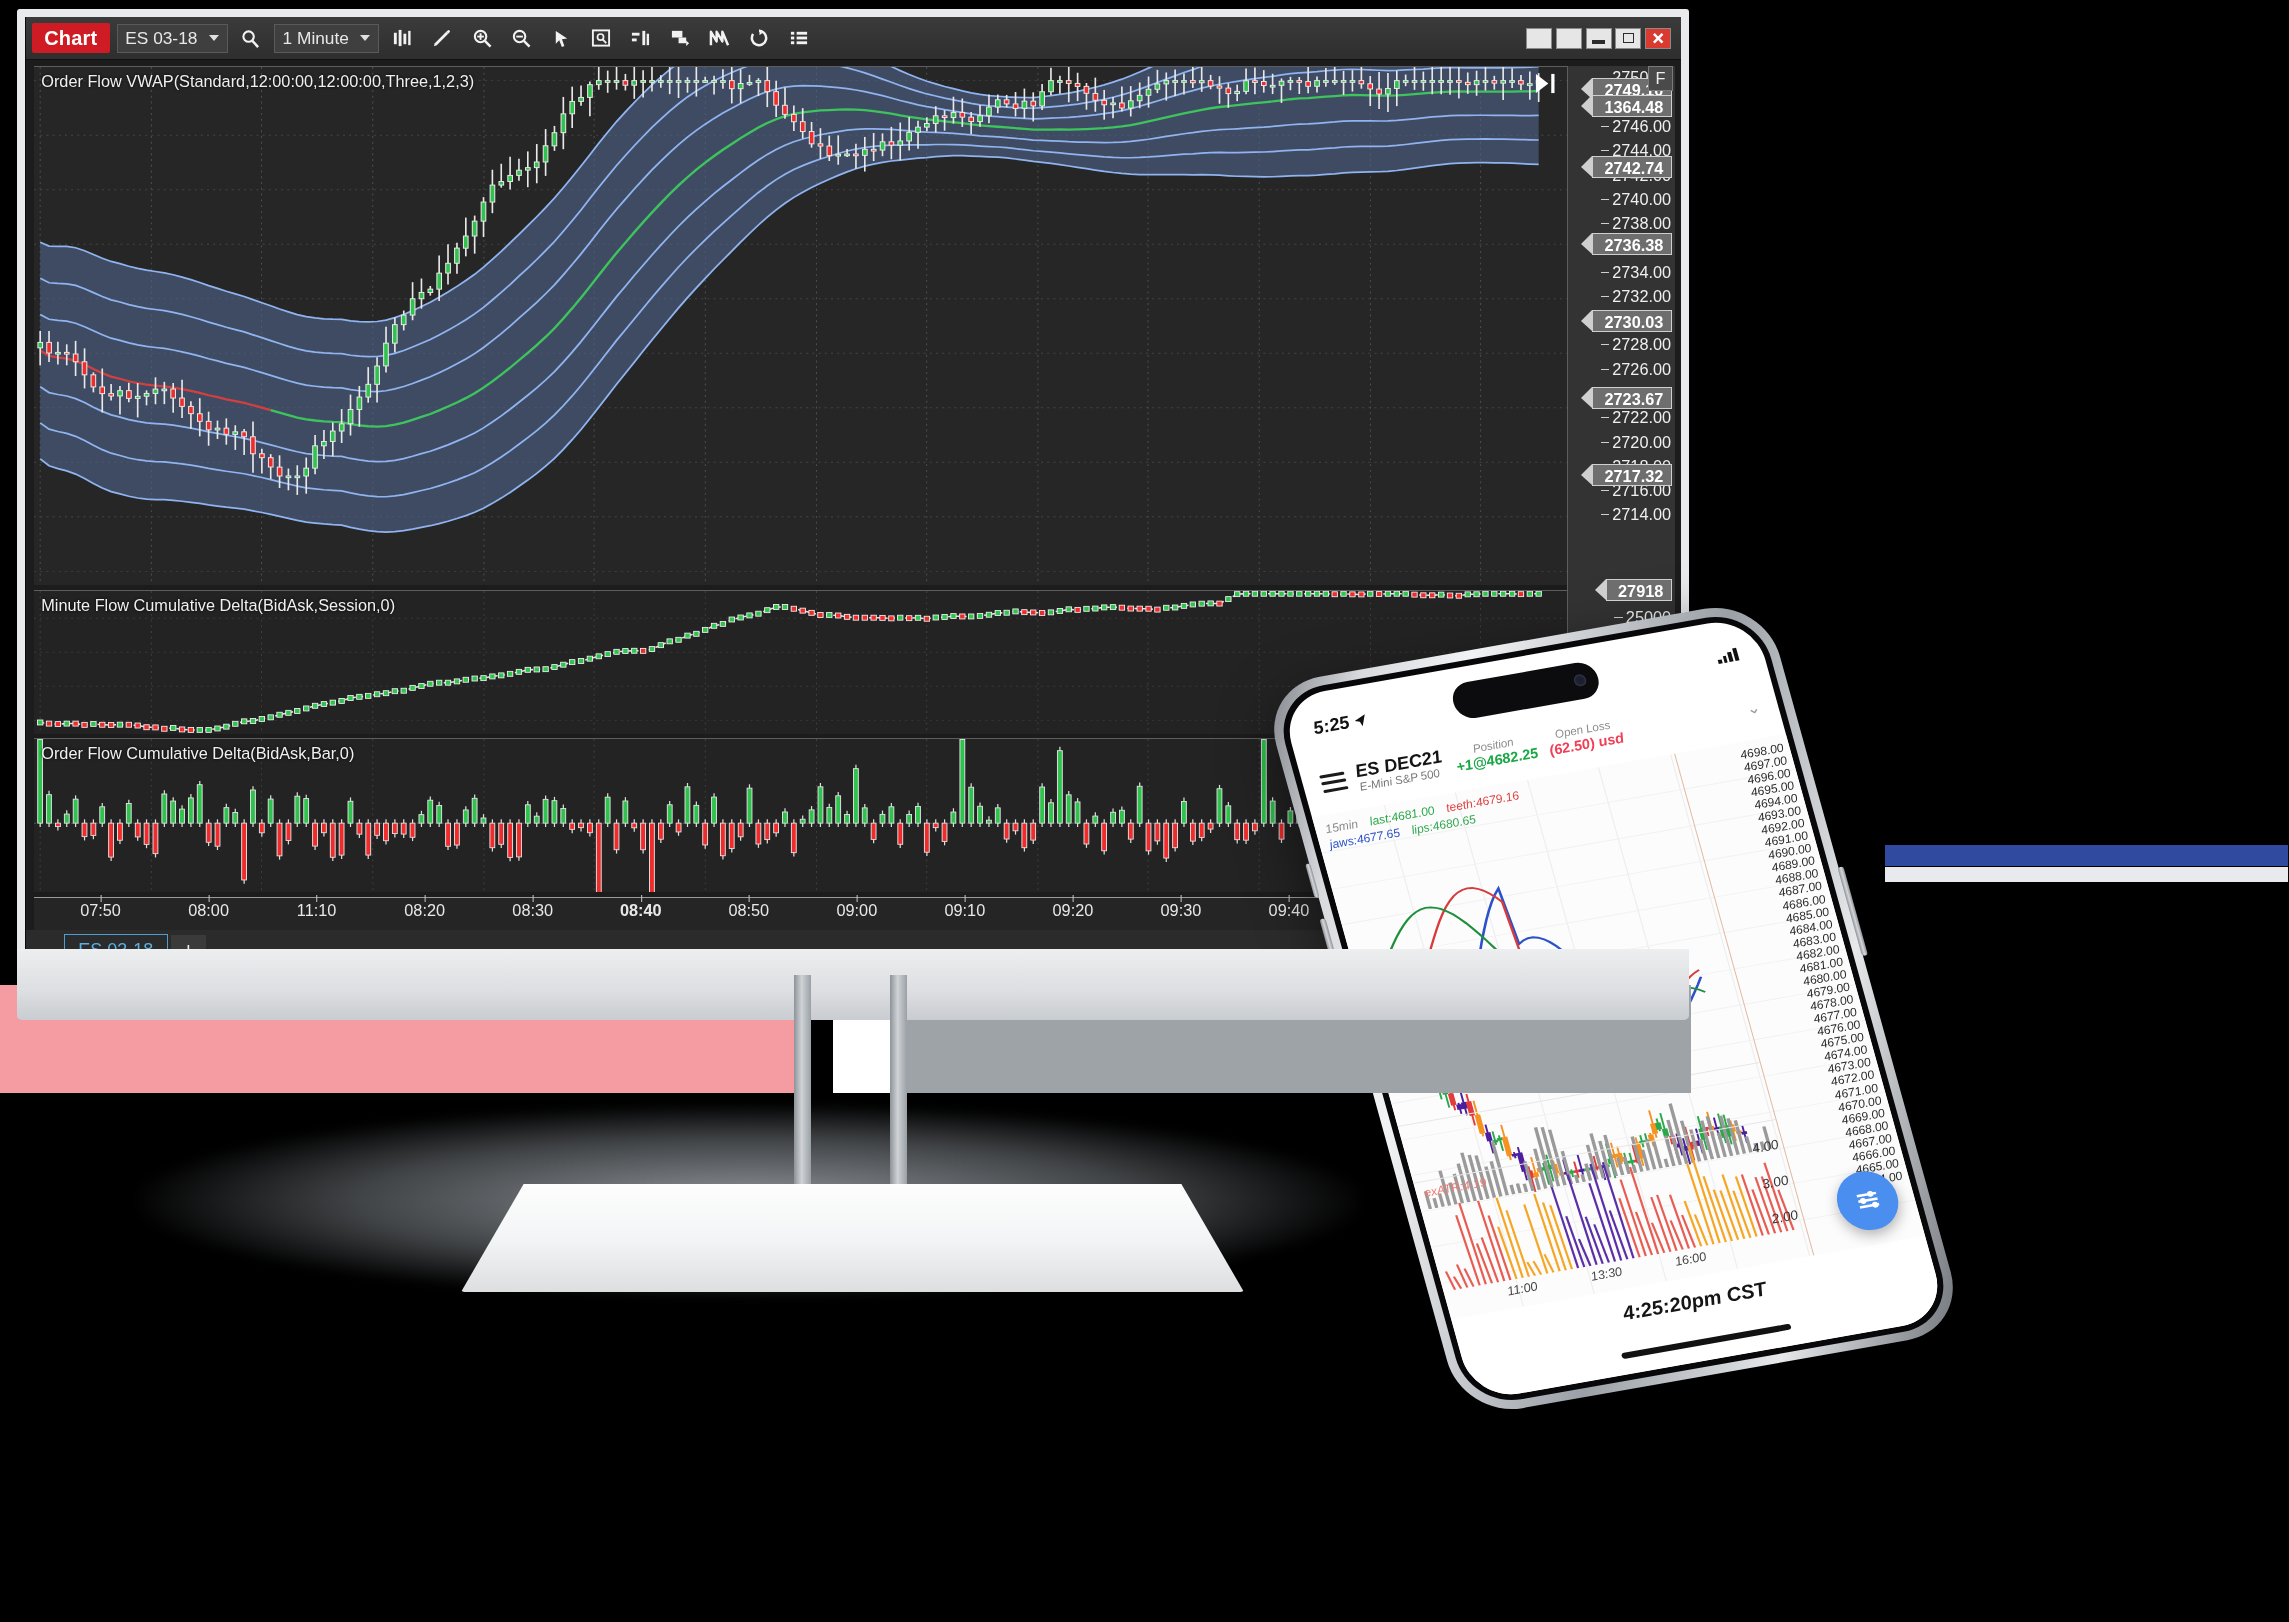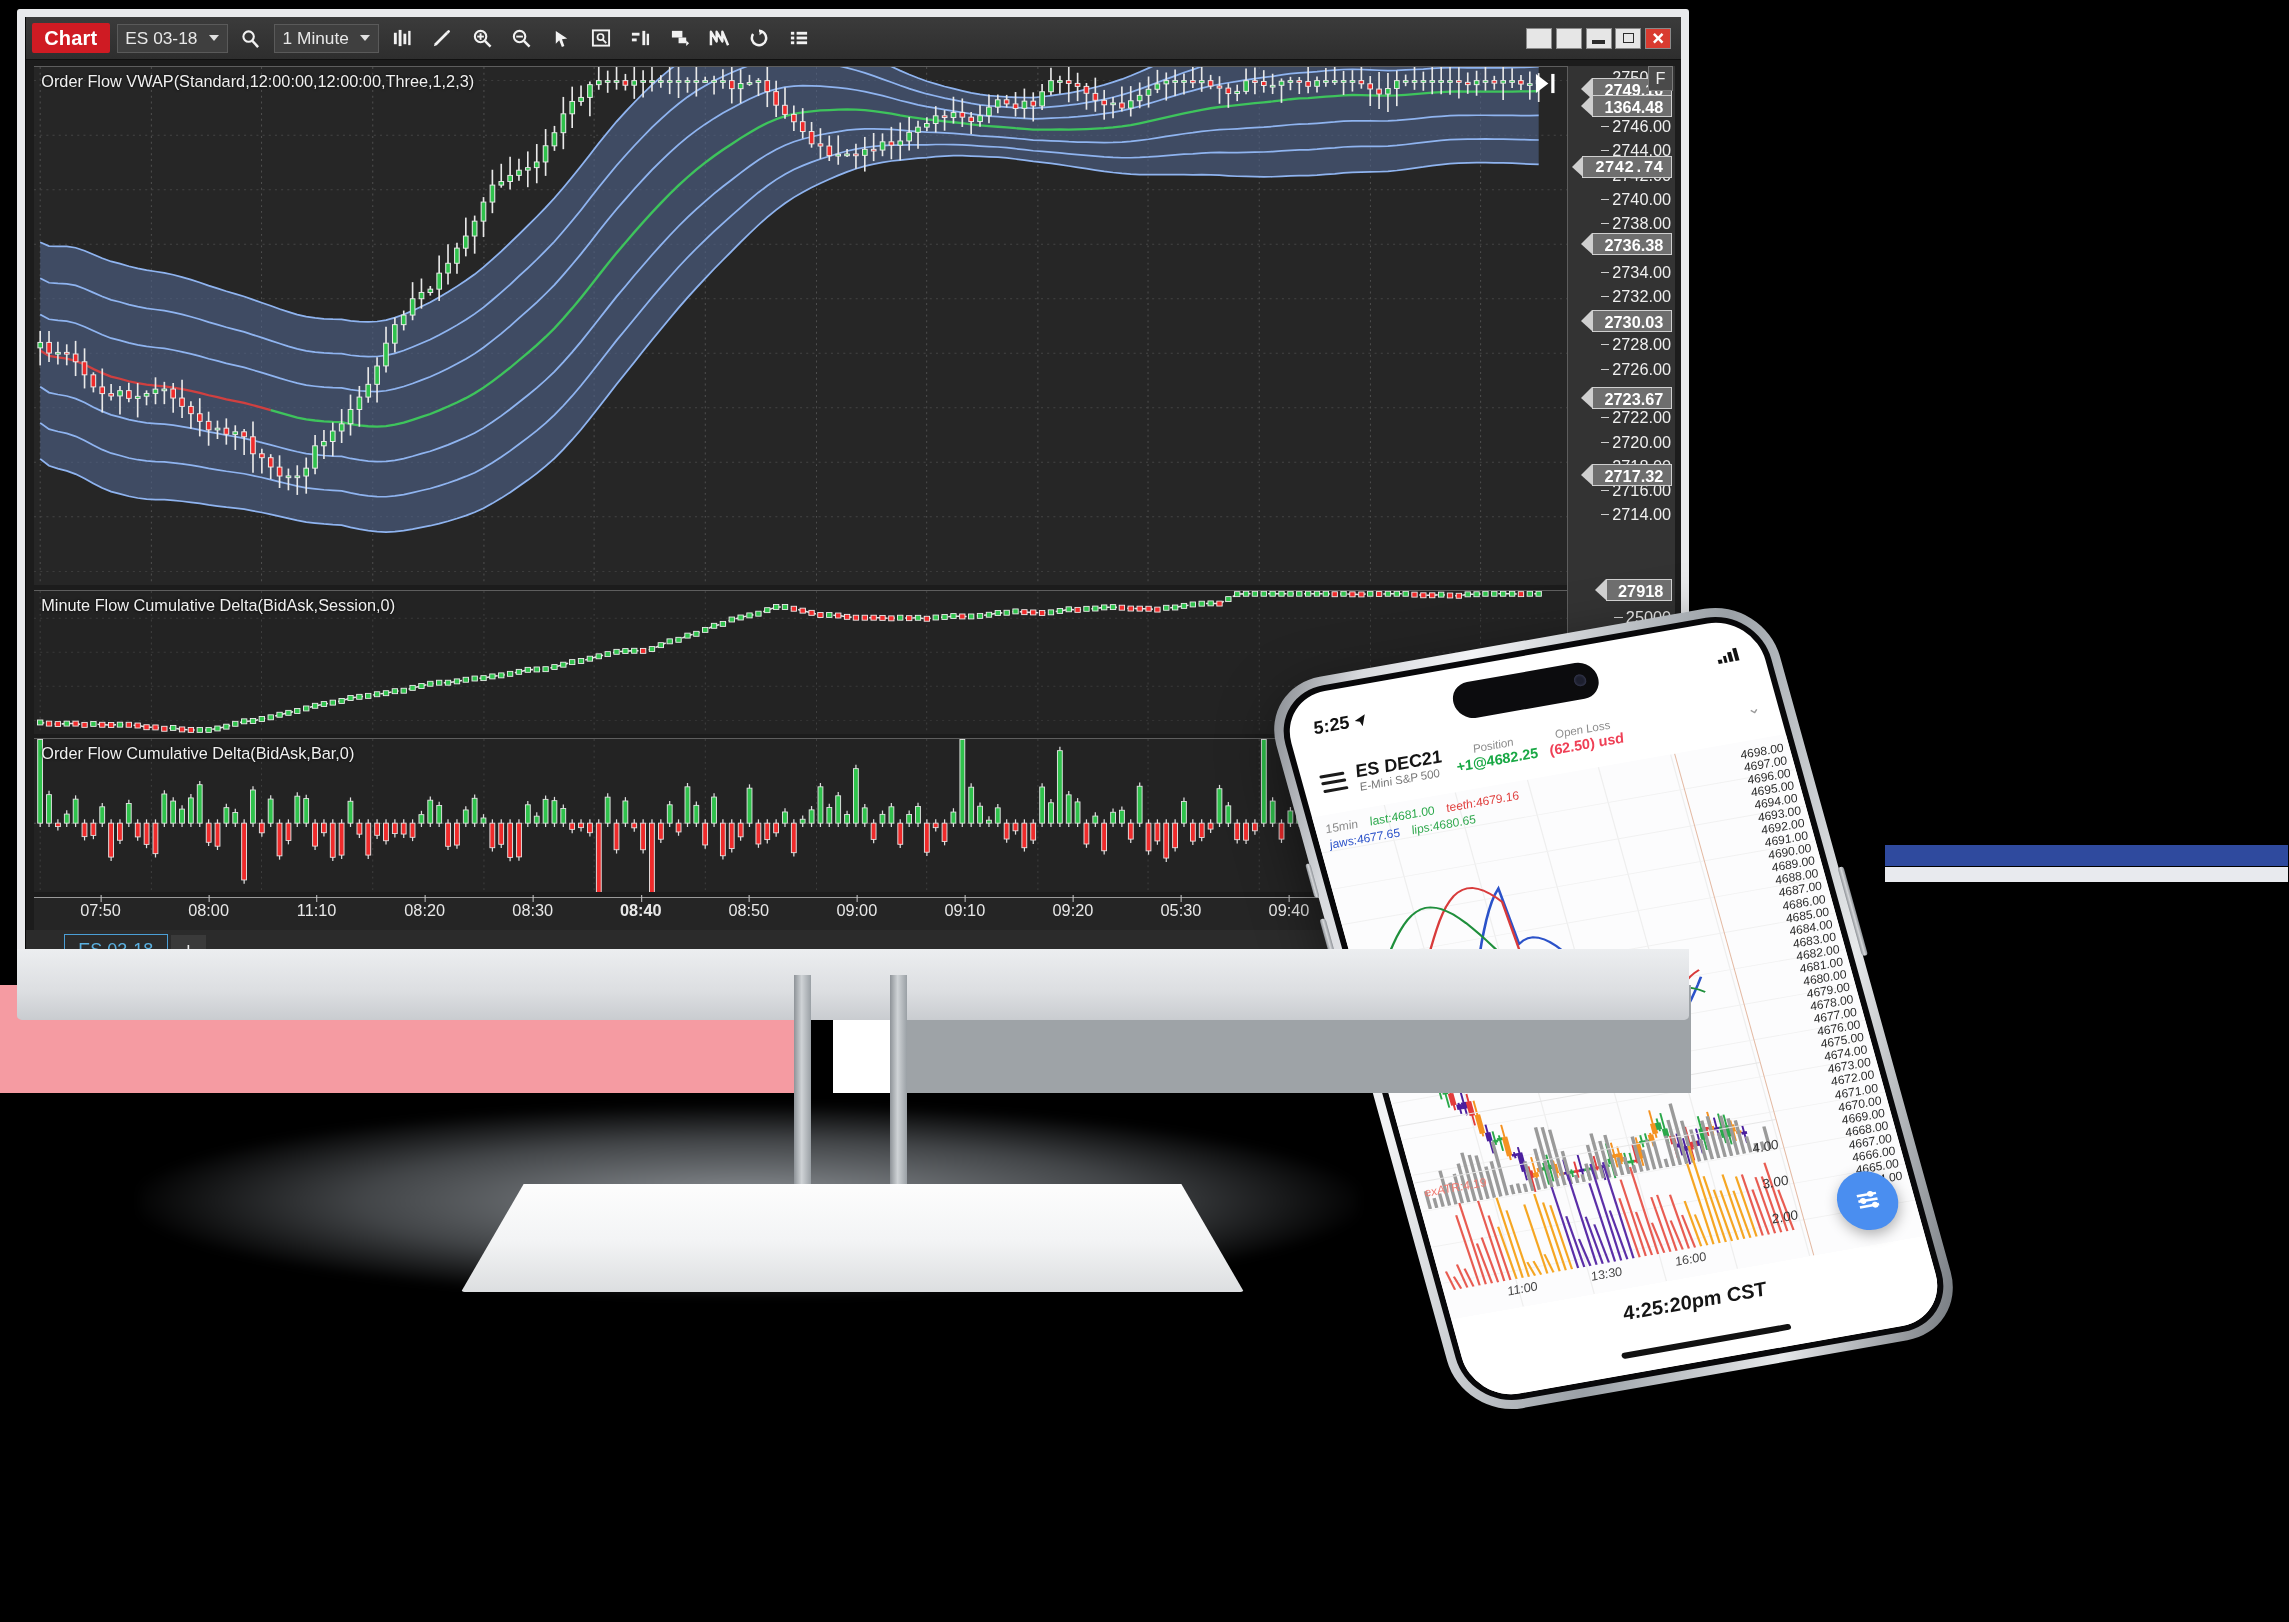--- a/index.html
+++ b/index.html
@@ -1263,21 +1263,21 @@
           <div class="pa-tick" style="top: 221px;">2732.00</div>
           <div class="pa-tick" style="top: 269px;">2728.00</div>
           <div class="pa-tick" style="top: 294px;">2726.00</div>
           <div class="pa-tick" style="top: 342px;">2722.00</div>
           <div class="pa-tick" style="top: 367px;">2720.00</div>
           <div class="pa-tick" style="top: 391px;">2718.00</div>
           <div class="pa-tick" style="top: 415px;">2716.00</div>
           <div class="pa-tick" style="top: 439px;">2714.00</div>
           <div class="pa-tag" style="top: 12.5px;">2749.10</div>
           <div class="pa-tag" style="top: 29px;">1364.48</div>
-          <div class="pa-tag" style="top: 90px; font-family: Liberation Mono, monospace;">2742.74</div>
+          <div class="pa-tag" style="top: 90px;">2742.74</div>
           <div class="pa-tag" style="top: 167px;">2736.38</div>
           <div class="pa-tag" style="top: 244px;">2730.03</div>
           <div class="pa-tag" style="top: 321px;">2723.67</div>
           <div class="pa-tag" style="top: 398px;">2717.32</div>
           <div class="pa-tick" style="top: 542px;">25000</div>
           <div class="pa-tick" style="top: 577px;">20000</div>
           <div class="pa-tick" style="top: 611px;">15000</div>
           <div class="pa-tick" style="top: 645px;">10000</div>
           <div class="pa-tag" style="top: 513px;">27918</div>
         </div>
@@ -1293,21 +1293,21 @@
           <span class="ta-tick" style="left: 4.3662%;">07:50</span>
           <span class="ta-tick" style="left: 11.4085%;">08:00</span>
           <span class="ta-tick" style="left: 18.4507%;">11:10</span>
           <span class="ta-tick" style="left: 25.493%;">08:20</span>
           <span class="ta-tick" style="left: 32.5352%;">08:30</span>
           <span class="ta-tick" style="left: 39.5775%; font-weight: bold;">08:40</span>
           <span class="ta-tick" style="left: 46.6197%;">08:50</span>
           <span class="ta-tick" style="left: 53.662%;">09:00</span>
           <span class="ta-tick" style="left: 60.7042%;">09:10</span>
           <span class="ta-tick" style="left: 67.7465%;">09:20</span>
-          <span class="ta-tick" style="left: 74.7887%;">05:30</span>
+          <span class="ta-tick" style="left: 74.7887%;">09:30</span>
           <span class="ta-tick" style="left: 81.831%;">09:40</span>
           <span class="ta-tick" style="left: 88.8732%;">09:50</span>
           <span class="ta-tick" style="left: 95.9155%;">10:00</span>
         </div>
 
       <div class="scrollbar">
         <div class="sb-left">◀</div>
         <div class="sb-thumb"></div>
         <div class="sb-thumb2"></div>
       </div>

